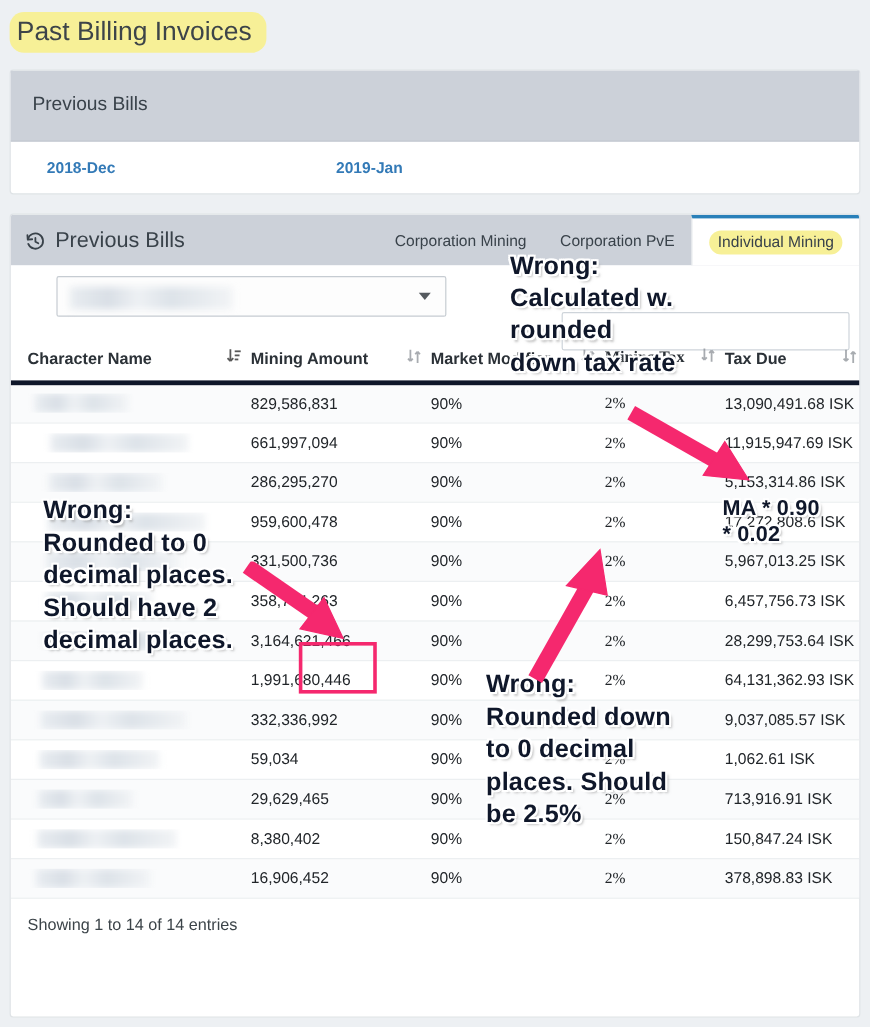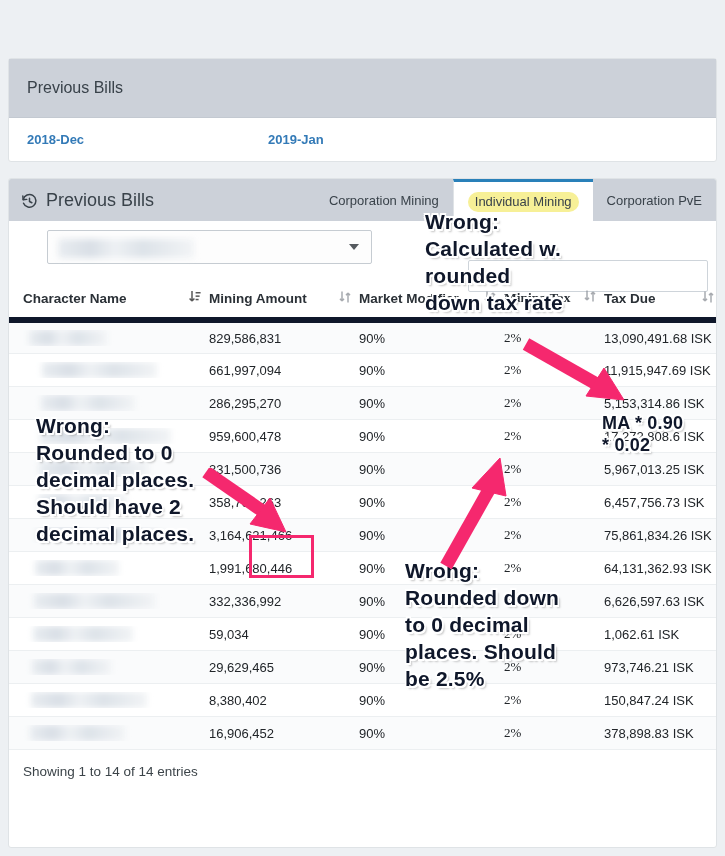--- a/index.html
+++ b/index.html
@@ -52,21 +52,21 @@
     padding-left: 18px;
   }
   .panel1-head-title {
     font-size: 16px;
     color: #39424a;
   }
   .panel1-body {
     height: 43px;
     display: flex;
     align-items: center;
-    padding-left: 18px;
+    padding-left: 30px;
   }
   .bill-link {
     font-size: 13px;
     font-weight: bold;
     color: #337ab7;
     text-decoration: none;
     display: inline-block;
   }
   .bill-link:nth-of-type(1) { width: 241px; }
 
@@ -187,21 +187,21 @@
     border-collapse: collapse;
     table-layout: fixed;
     font-size: 13px;
   }
   table.dt th {
     text-align: right;
     font-size: 13.5px;
     font-weight: bold;
     color: #2b3137;
     padding: 6px 4px 10px 4px;
-    border-bottom: 6px solid #0f172a;
+    border-bottom: 4px solid #0f172a;
     vertical-align: bottom;
     white-space: nowrap;
   }
   table.dt th .th-inner {
     display: flex;
     align-items: center;
     justify-content: space-between;
     gap: 4px;
   }
   table.dt td {
@@ -272,20 +272,23 @@
     position: absolute;
     border: 3px solid #f5286e;
     pointer-events: none;
   }
 </style>
 </head>
 <body>
 
 <div id="page">
 
+  <div class="page-title-wrap">
+    <span class="page-title">Past Billing Invoices</span>
+  </div>
 
   <div class="panel1">
     <div class="panel1-head">
       <span class="panel1-head-title">Previous Bills</span>
     </div>
     <div class="panel1-body">
       <a class="bill-link" href="#">2018-Dec</a>
       <a class="bill-link" href="#">2019-Jan</a>
     </div>
   </div>
@@ -300,25 +303,25 @@
             <polyline points="2.6,4.2 3.0,9.4 8.2,9.0"></polyline>
             <polyline points="12,7.4 12,12 15.4,13.8"></polyline>
           </svg>
         </span>
         <span>Previous Bills</span>
       </div>
       <div class="tabs">
         <div class="tab">
           <span class="tab-label">Corporation Mining</span>
         </div>
+        <div class="tab">
+          <span class="tab-label">Corporation PvE</span>
+        </div>
         <div class="tab active">
           <span class="tab-label">Individual Mining</span>
-        </div>
-        <div class="tab">
-          <span class="tab-label">Corporation PvE</span>
         </div>
       </div>
     </div>
 
     <div class="toolbar">
       <div class="dropdown">
         <span class="redact"></span>
         <span class="dropdown-caret"></span>
       </div>
       <div class="searchbox">
@@ -457,21 +460,21 @@
           </tr>
           <tr>
             <td class="col-name">
               <div class="namecell">
                 <span class="redact" style="width: 126px; left: 14px;"></span>
               </div>
             </td>
             <td class="col-amount">3,164,621,466</td>
             <td class="col-market">90%</td>
             <td class="col-tax">2%</td>
-            <td class="col-due">75,861,834.26 ISK</td>
+            <td class="col-due">28,299,753.64 ISK</td>
           </tr>
           <tr>
             <td class="col-name">
               <div class="namecell">
                 <span class="redact" style="width: 84px; left: 12px;"></span>
               </div>
             </td>
             <td class="col-amount">1,991,680,446</td>
             <td class="col-market">90%</td>
             <td class="col-tax">2%</td>
@@ -479,21 +482,21 @@
           </tr>
           <tr>
             <td class="col-name">
               <div class="namecell">
                 <span class="redact" style="width: 121px; left: 11px;"></span>
               </div>
             </td>
             <td class="col-amount">332,336,992</td>
             <td class="col-market">90%</td>
             <td class="col-tax">2%</td>
-            <td class="col-due">6,626,597.63 ISK</td>
+            <td class="col-due">9,037,085.57 ISK</td>
           </tr>
           <tr>
             <td class="col-name">
               <div class="namecell">
                 <span class="redact" style="width: 100px; left: 10px;"></span>
               </div>
             </td>
             <td class="col-amount">59,034</td>
             <td class="col-market">90%</td>
             <td class="col-tax">2%</td>
@@ -501,21 +504,21 @@
           </tr>
           <tr>
             <td class="col-name">
               <div class="namecell">
                 <span class="redact" style="width: 79px; left: 9px;"></span>
               </div>
             </td>
             <td class="col-amount">29,629,465</td>
             <td class="col-market">90%</td>
             <td class="col-tax">2%</td>
-            <td class="col-due">973,746.21 ISK</td>
+            <td class="col-due">713,916.91 ISK</td>
           </tr>
           <tr>
             <td class="col-name">
               <div class="namecell">
                 <span class="redact" style="width: 116px; left: 8px;"></span>
               </div>
             </td>
             <td class="col-amount">8,380,402</td>
             <td class="col-market">90%</td>
             <td class="col-tax">2%</td>

